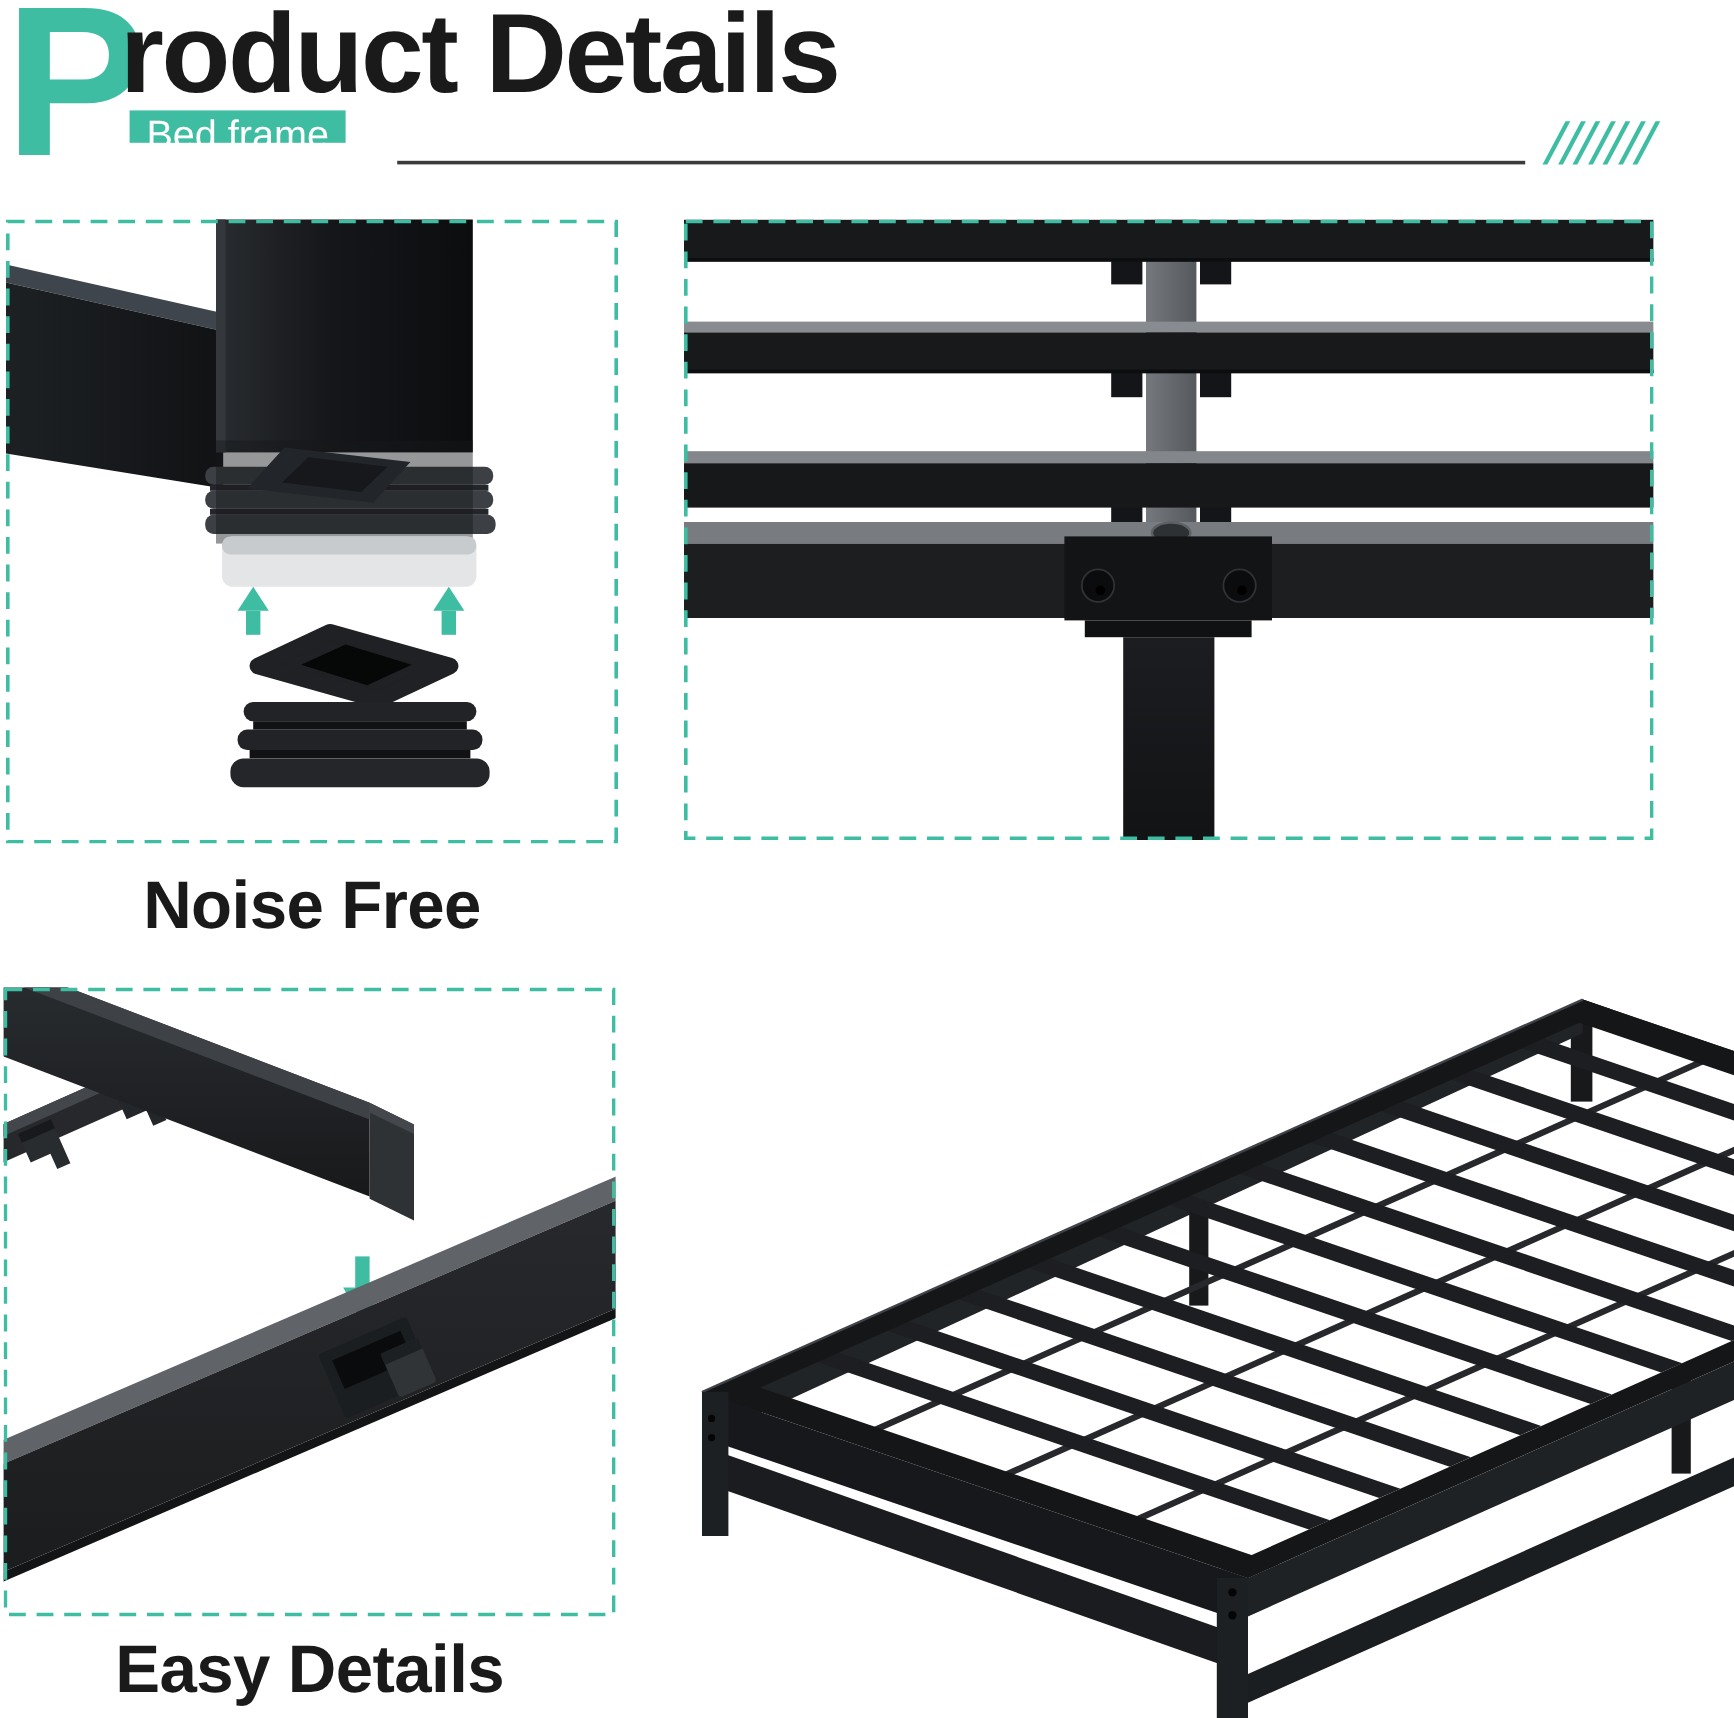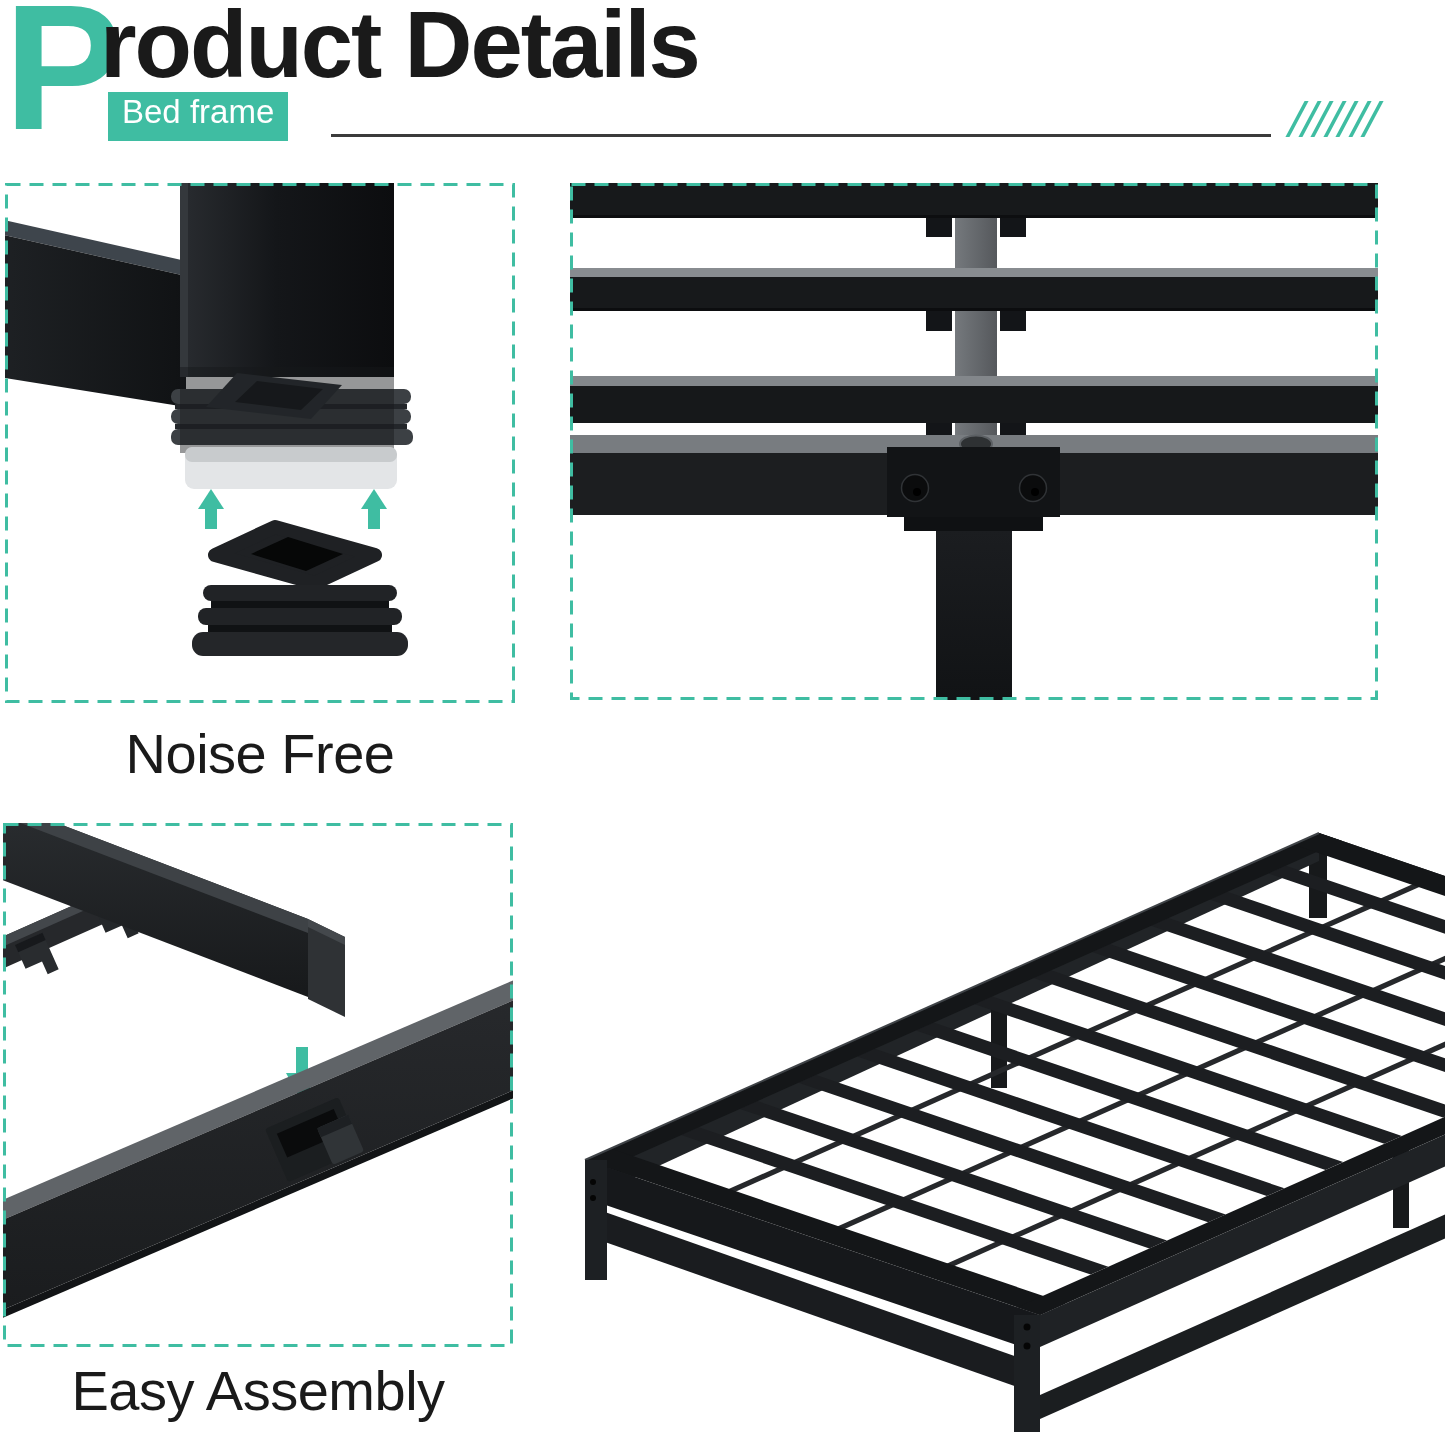--- a/index.html
+++ b/index.html
@@ -5,34 +5,34 @@
   :root { --accent:#3FBDA2; }
   html,body{margin:0;padding:0;background:#ffffff;}
   .stage{position:relative;width:1445px;height:1432px;background:#fff;overflow:hidden;
          font-family:"Liberation Sans",sans-serif;}
   .abs{position:absolute;}
   
   .title-initial{left:4px;top:-21px;font-size:178px;line-height:1;font-weight:700;
                  color:var(--accent);letter-spacing:-4px;}
   .title-rest{left:100px;top:-2px;font-size:94px;line-height:1;font-weight:700;
               color:#1a1a1a;letter-spacing:-2px;}
-  .badge{left:108px;top:92px;height:49px;line-height:40px;padding:0 14px;
+  .badge{left:108px;top:92px;height:27px;line-height:40px;padding:0 14px;
          background:var(--accent);color:#fff;font-size:33px;font-weight:400;}
   .underline{left:331px;top:134px;width:940px;height:3px;background:#3b3b3b;}
   .slashes{left:1295px;top:101px;display:flex;gap:9px;}
   .slash{width:3.5px;height:36px;background:var(--accent);transform:skewX(-28deg);}
   
   .panel{display:block;}
   .p-tl{left:5px;top:183px;}
   .p-tr{left:570px;top:183px;}
   .p-bl{left:3px;top:823px;}
   .p-main{left:545px;top:790px;}
   .dash{fill:none;stroke:var(--accent);stroke-width:3;stroke-dasharray:14 9;}
   
-  .caption{font-size:56px;line-height:70px;font-weight:400;color:#1a1a1a;
+  .caption{font-size:56px;line-height:70px;font-weight:700;color:#1a1a1a;
            text-align:center;letter-spacing:-0.5px;}
   .cap-nf{left:5px;top:719px;width:510px;}
   .cap-ss{left:570px;top:719px;width:808px;}
   .cap-ea{left:3px;top:1356px;width:510px;}
 </style>
 </head>
 <body>
 
 <div class="stage">
 
@@ -239,15 +239,15 @@
       <circle cx="482" cy="556" r="3.5" fill="#050505"></circle>
     </g>
     <g>
       <polygon points="472.3,517.3 1206.3,190.3 1229,198 495,525" fill="#141618"></polygon>
       <polygon points="495,525 1229,198 1229,230 495,557" fill="#1f2225"></polygon>
       <polygon points="495,605 1229,278 1229,302 495,629" fill="#1b1e20"></polygon>
     </g>
   </svg>
 
   <div class="abs caption cap-nf">Noise Free</div>
-  <div class="abs caption cap-ea">Easy Assembly</div>
+  <div class="abs caption cap-ea">Easy Details</div>
 
 </div>
 
 </body></html>

